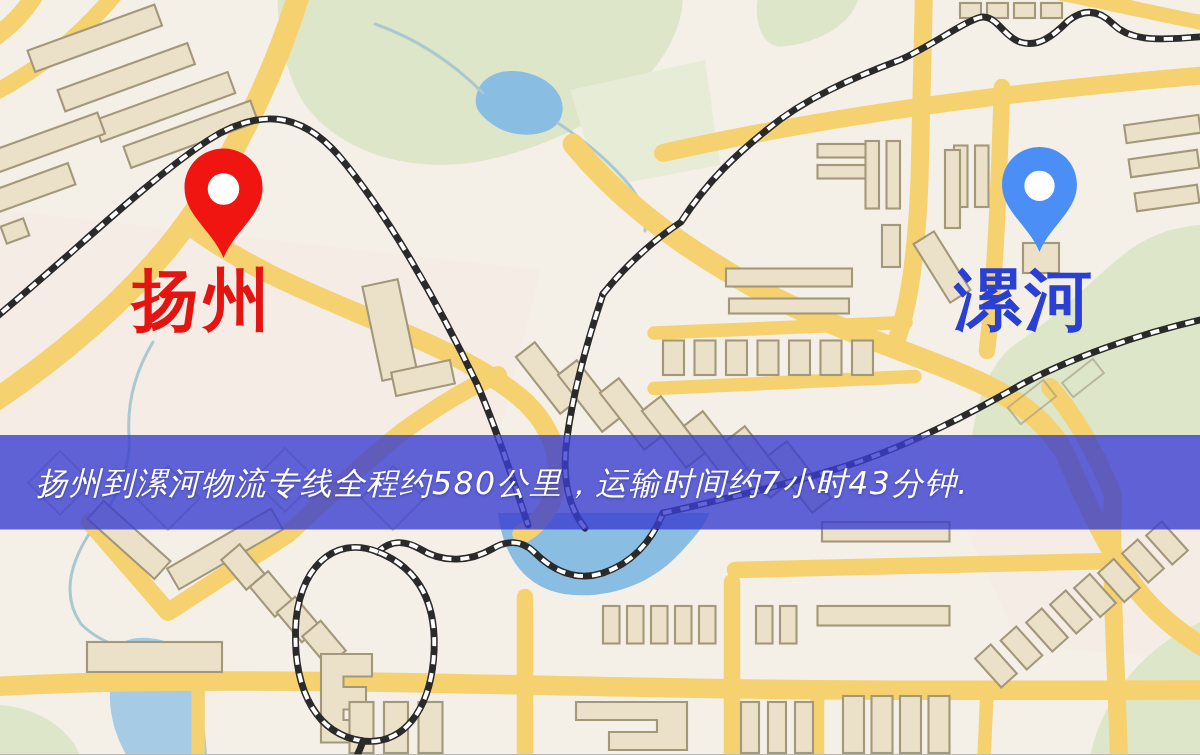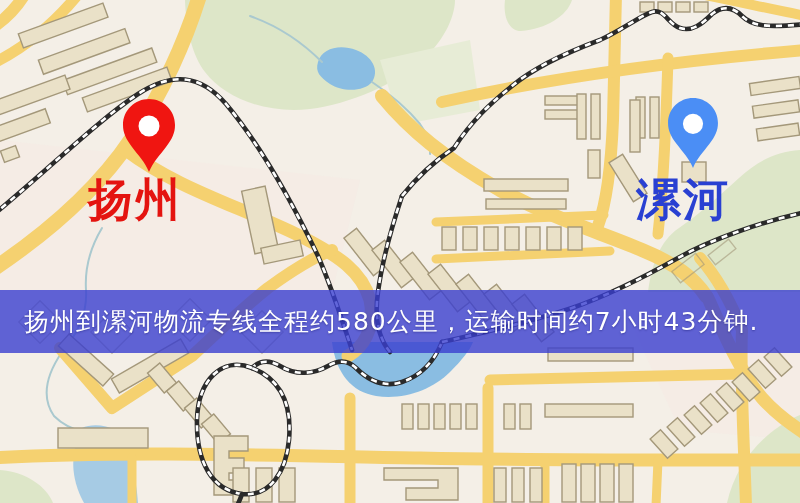--- a/index.html
+++ b/index.html
@@ -28,22 +28,22 @@
     letter-spacing:2px;white-space:nowrap;user-select:none;
   }
   .city-label.origin{left:88px;top:177px;color:var(--origin-label,#e41410);}
   .city-label.dest{left:636px;top:177px;color:var(--dest-label,#2940d2);}
   .banner{
     position:absolute;left:0;top:290px;width:800px;height:63px;
     background:var(--banner-bg,rgba(58,63,208,0.8));
     display:flex;align-items:center;box-sizing:border-box;padding-left:24px;
   }
   .banner span{
-    color:var(--banner-fg,#ffffff);font-size:25px;letter-spacing:1px;
-    text-shadow:0 1px 2px rgba(0,0,80,.35);white-space:nowrap;
+    color:var(--banner-fg,#ffffff);font-size:21px;letter-spacing:1px;
+    text-shadow:0 1px 2px rgba(0,0,80,.35);white-space:nowrap;font-style:italic;
   }
 </style>
 </head>
 <body>
 
 <div class="stage">
   <svg width="800" height="503" viewBox="0 0 800 503">
 
     <g>
       <path class="tint" d="M0,140 L360,180 L330,300 L0,300 Z"></path>

